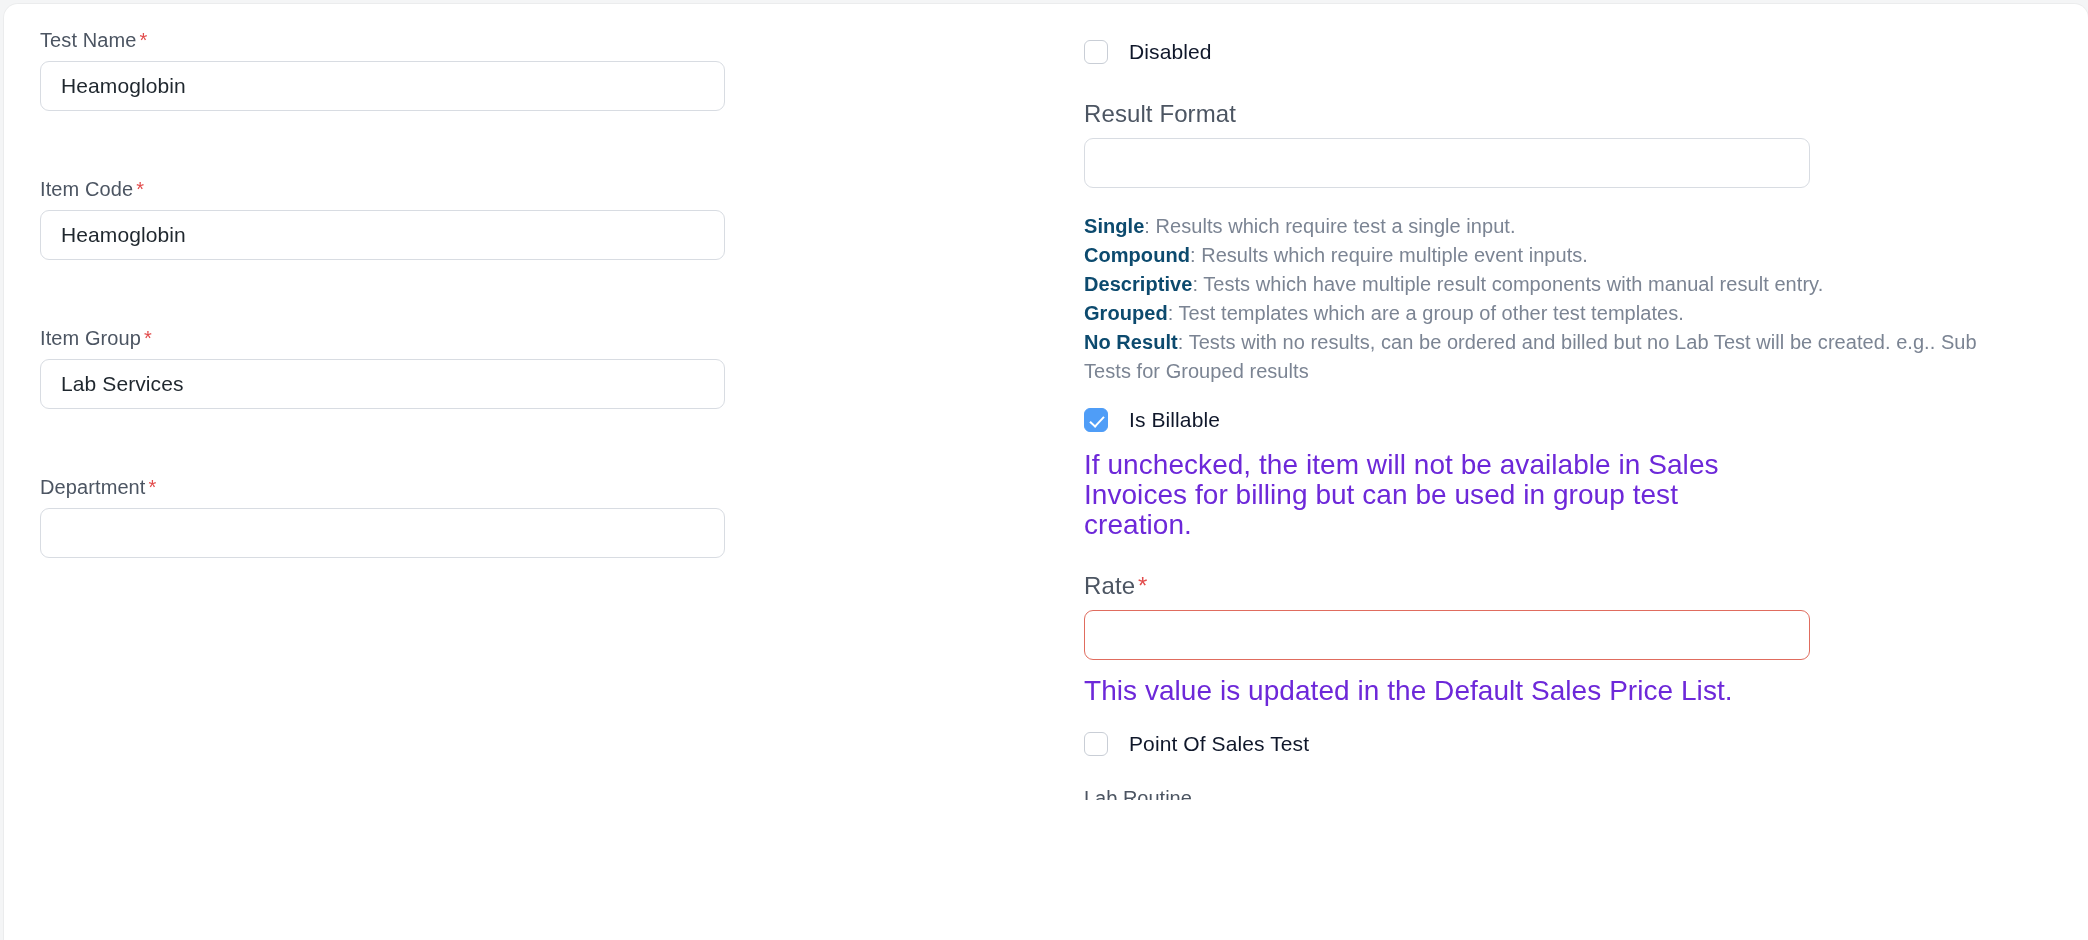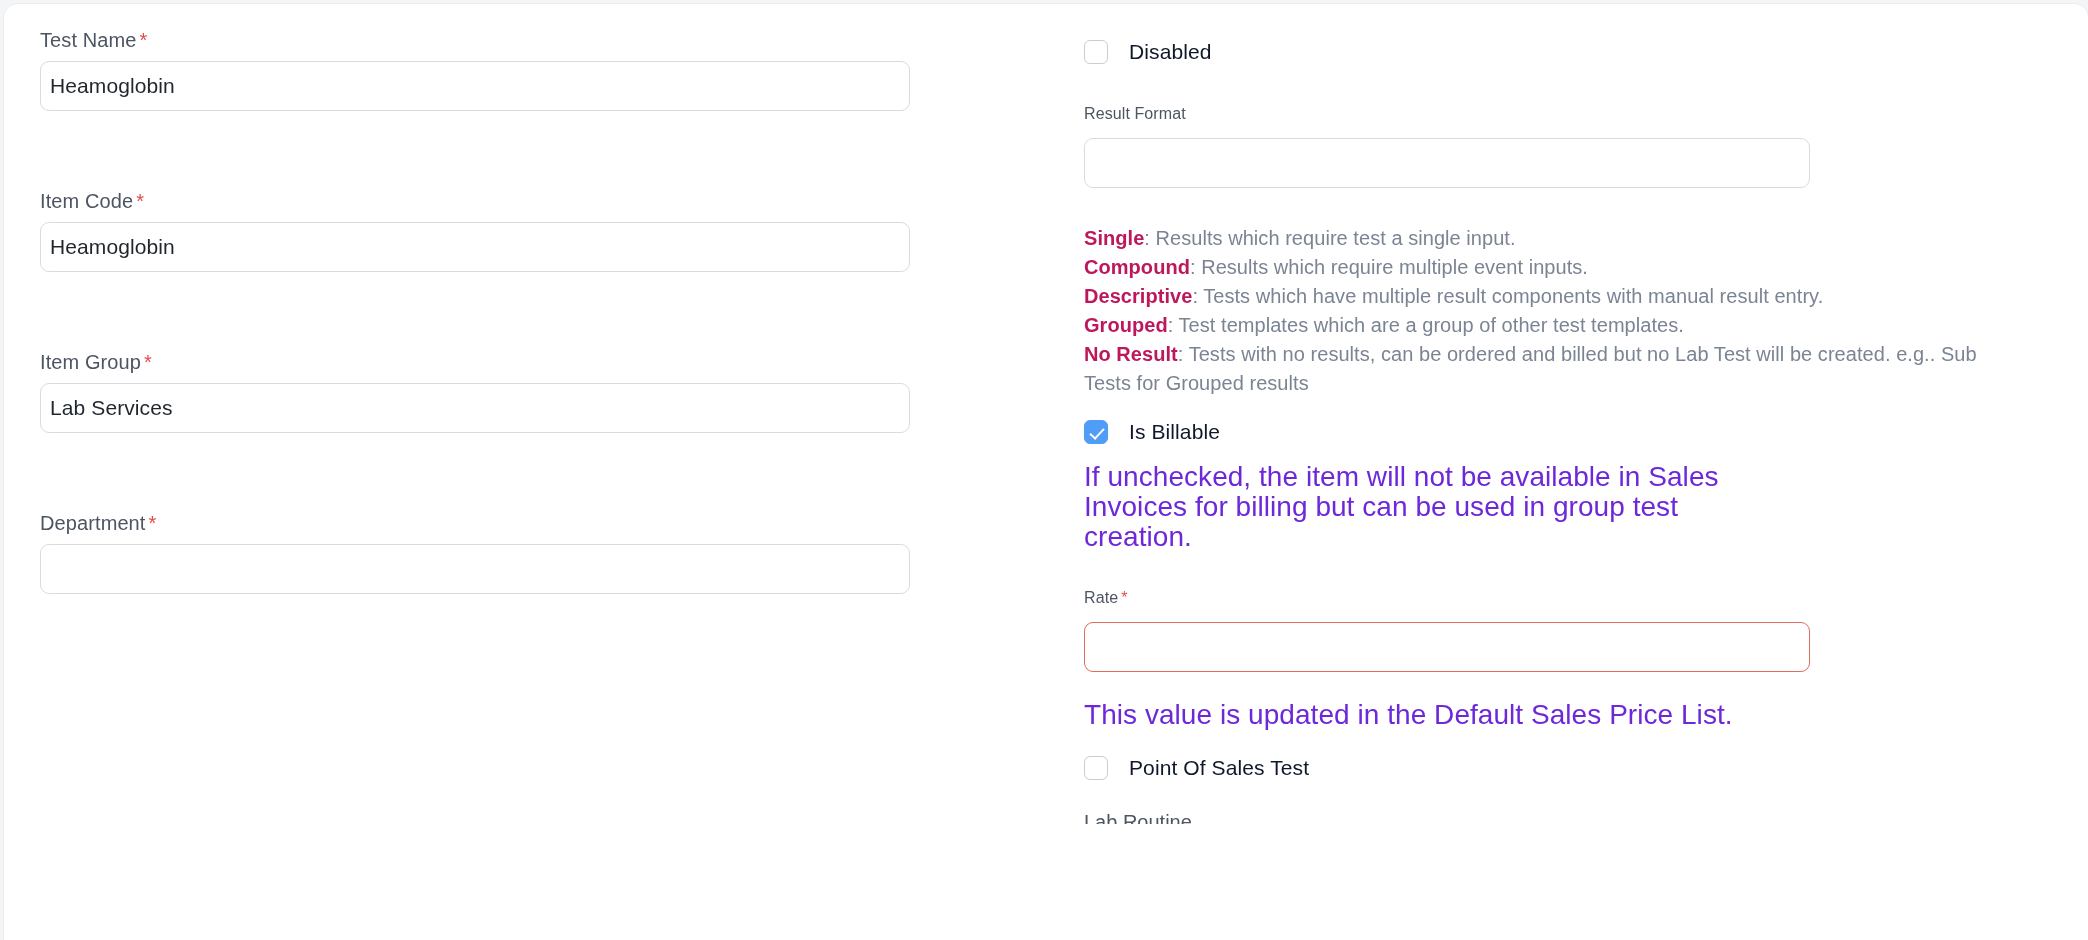--- a/index.html
+++ b/index.html
@@ -48,45 +48,45 @@
   }
 
   .col {
     position: relative;
     height: 100%;
   }
   .col-left  { width: 1036px; padding: 24px 0 0 36px; }
   .col-right { width: 1048px; padding: 24px 60px 0 44px; }
 
   
-  .field { margin-bottom: 16px; }
+  .field { margin-bottom: 4px; }
 
   .field-label {
     font-size: 20px;
     line-height: 24px;
     color: #4c5562;
     letter-spacing: 0.1px;
     margin-bottom: 9px;
     display: block;
   }
   .field-label .req {
     color: #e24c4c;
     font-size: 20px;
     margin-left: 3px;
   }
 
   .input-box {
-    width: 870px;
+    width: 685px;
     height: 50px;
     border: 1px solid #d8dce2;
     border-radius: 9px;
     background: #ffffff;
     display: flex;
     align-items: center;
-    padding: 0 9px;
+    padding: 0 20px;
     font-size: 21px;
     color: #1f272e;
     letter-spacing: 0.1px;
   }
   .input-box.empty { color: transparent; }
 
   .left-gap { height: 62px; }
 
   
   .check-row {
@@ -121,21 +121,21 @@
   }
 
   .check-label {
     font-size: 21px;
     line-height: 24px;
     color: #0f172a;
     letter-spacing: 0.1px;
   }
 
   .right-label {
-    font-size: 16px;
+    font-size: 24px;
     line-height: 24px;
     color: #4c5562;
     letter-spacing: 0.1px;
     display: block;
   }
   .right-label .req { color: #e24c4c; margin-left: 3px; }
 
   .select-box {
     position: relative;
     width: 726px;
@@ -157,21 +157,21 @@
     border-radius: 9px;
     background: #ffffff;
   }
 
   .desc {
     font-size: 20px;
     line-height: 29px;
     color: #7b8493;
     letter-spacing: 0.05px;
   }
-  .desc b { color: #be185d; font-weight: 700; }
+  .desc b { color: #0c4a6e; font-weight: 700; }
 
   .helper {
     font-size: 28px;
     line-height: 30px;
     color: #6d28d9;
     letter-spacing: 0.05px;
     max-width: 700px;
   }
 
   .clipped {

